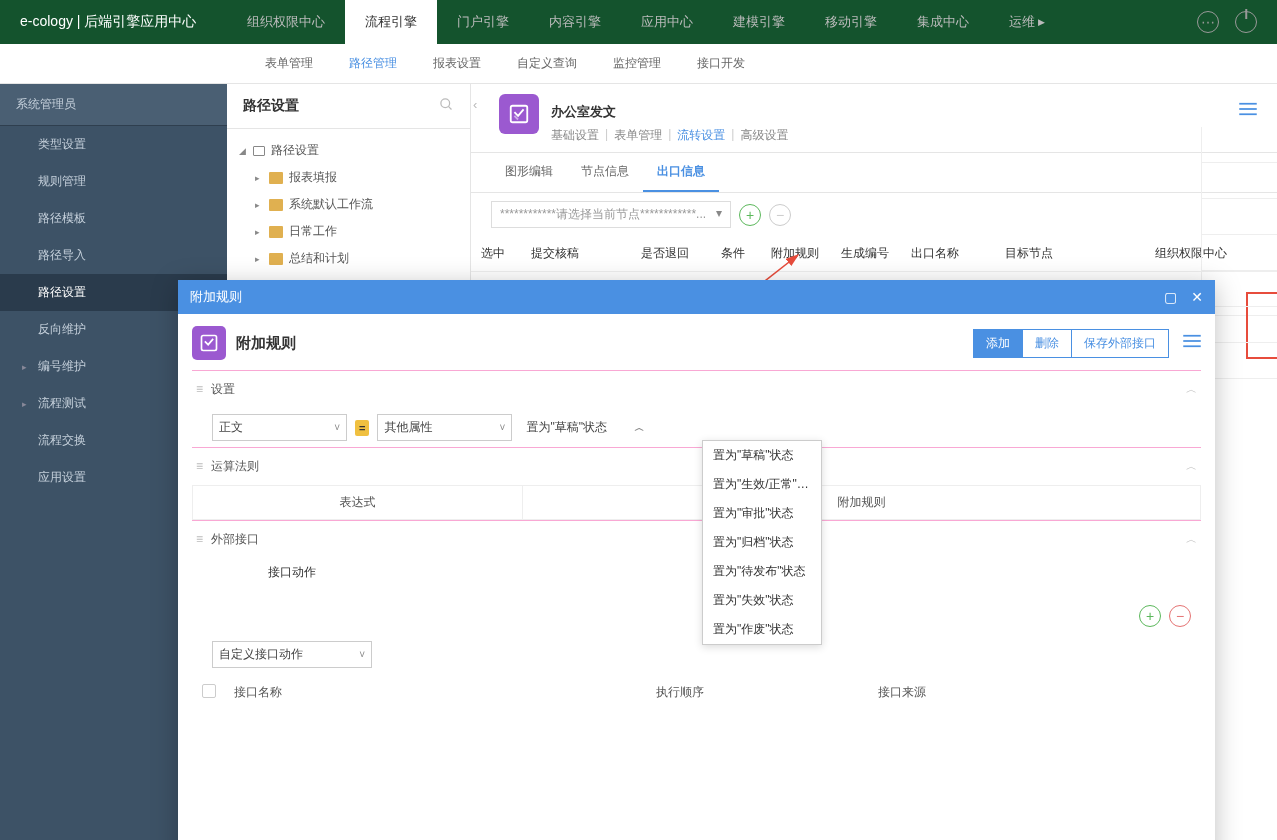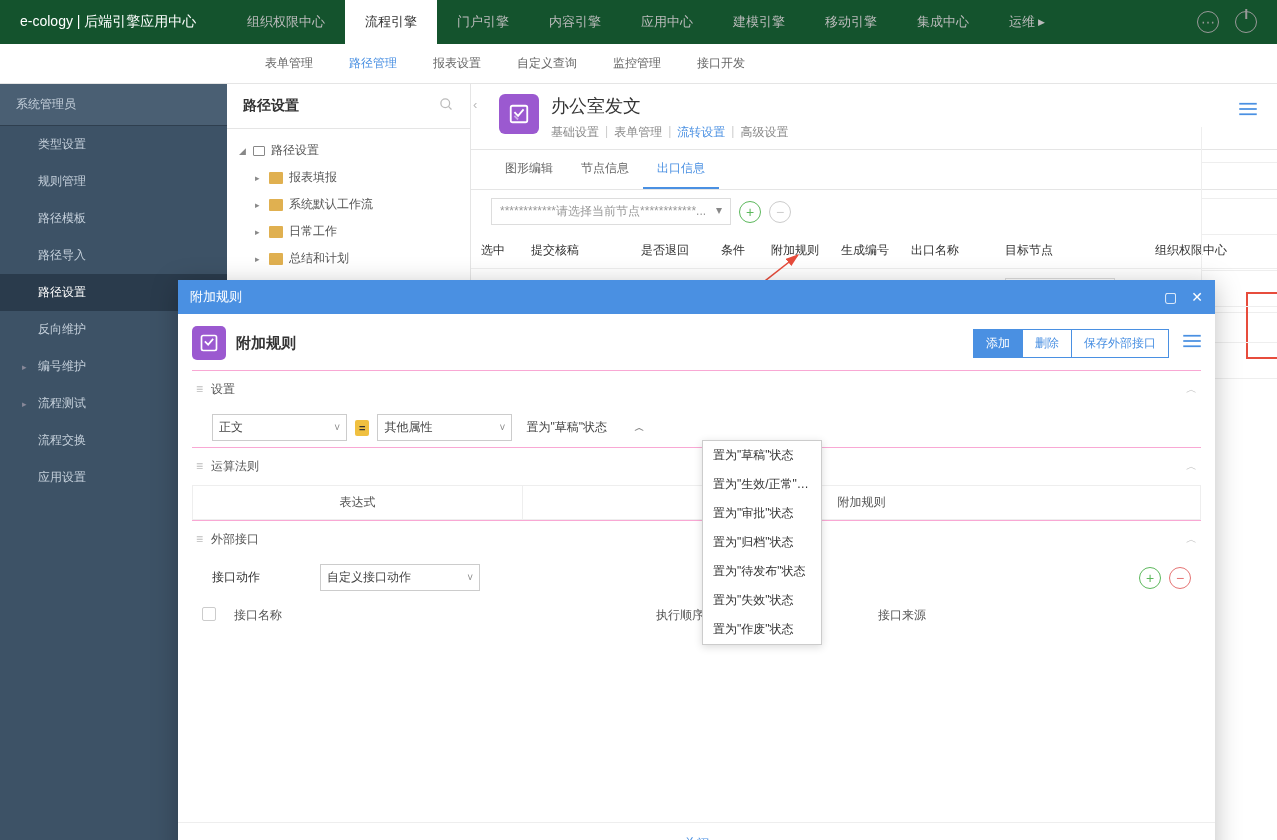--- a/index.html
+++ b/index.html
@@ -28,29 +28,29 @@
     .tree-body { padding: 8px 0; }
     .tree-item { padding: 5px 12px; display: flex; align-items: center; cursor: pointer; font-size: 12px; color: #555; }
     .tree-toggle { width: 10px; font-size: 9px; color: #888; margin-right: 4px; }
     .tree-icon { width: 14px; height: 12px; background: #e0b050; margin-right: 6px; border-radius: 1px; }
     .tree-icon.root { background: none; border: 1px solid #888; width: 12px; height: 10px; position: relative; }
     .content-area { flex: 1; background: #fff; position: relative; }
     .content-header { padding: 10px 20px 0; display: flex; align-items: flex-start; border-bottom: 1px solid #e5e5e5; position: relative; }
     .content-collapse-handle { position: absolute; left: 0; top: 10px; color: #bbb; font-size: 13px; cursor: pointer; padding: 3px 2px; }
     .header-icon { width: 40px; height: 40px; background: #9b59d0; border-radius: 6px; display: flex; align-items: center; justify-content: center; margin-right: 12px; margin-left: 8px; }
     .header-icon svg { width: 22px; height: 22px; }
-    .header-text h2 { font-size: 18px; font-weight: normal; }
+    .header-text h2 { font-size: 13px; font-weight: bold; margin-top: 9px; }
     .breadcrumb { display: flex; gap: 6px; margin-top: 6px; font-size: 12px; padding-bottom: 8px; }
     .breadcrumb span { color: #888; cursor: pointer; }
     .breadcrumb .sep { color: #ccc; }
     .breadcrumb .active { color: #4a90e2; }
     .header-list-icon { position: absolute; right: 20px; top: 18px; color: #4a90e2; font-size: 16px; cursor: pointer; }
     .content-tabs { display: flex; padding: 0 20px; border-bottom: 1px solid #e5e5e5; font-size: 12px; }
     .content-tab { padding: 10px 14px; color: #666; cursor: pointer; }
-    .content-tab.active { color: #4a90e2; border-bottom: 2px solid #4a90e2; }
+    .content-tab.active { color: #4a90e2; border-bottom: 2px solid #4a90e2; font-weight: bold; }
     .toolbar { padding: 8px 20px; display: flex; align-items: center; gap: 8px; }
     .node-select { border: 1px solid #ddd; padding: 4px 8px; width: 240px; color: #999; font-size: 12px; background: #fff; cursor: pointer; }
     .node-select::after { content: " ▾"; color: #888; float: right; }
     .circle-btn { width: 22px; height: 22px; border-radius: 50%; border: 1.5px solid; display: flex; align-items: center; justify-content: center; font-size: 14px; cursor: pointer; }
     .circle-btn.add { border-color: #5cb85c; color: #5cb85c; }
     .circle-btn.remove { border-color: #ccc; color: #ccc; }
     .data-table { width: 100%; border-collapse: collapse; font-size: 12px; }
     .data-table th, .data-table td { padding: 9px 10px; text-align: left; border-bottom: 1px solid #eee; color: #555; }
     .data-table th { font-weight: normal; color: #333; }
     .highlight-box { border: 2px solid #e74c3c; position: absolute; top: 208px; left: 775px; width: 66px; height: 67px; pointer-events: none; }
@@ -344,21 +344,21 @@
         <div>附加规则</div>
       </div>
     </div>
 
     <div class="section">
       <div class="section-header">
         <span><span class="drag">≡</span><span>外部接口</span></span>
         <span class="toggle">︿</span>
       </div>
       <div class="section-row" style="padding-left:20px;justify-content:space-between;">
-        <div style="display:flex;align-items:center;gap:60px;">
+        <div style="display:flex;align-items:center;gap:60px;flex-direction:column;">
           <span>接口动作</span>
           <div class="sel-box" style="width:160px;">
               <span>自定义接口动作</span>
               <span class="chev">˅</span>
             </div>
         </div>
         <div style="display:flex;gap:8px;">
           <div class="circle-btn add">+</div>
           <div class="circle-btn remove2">−</div>
         </div>

